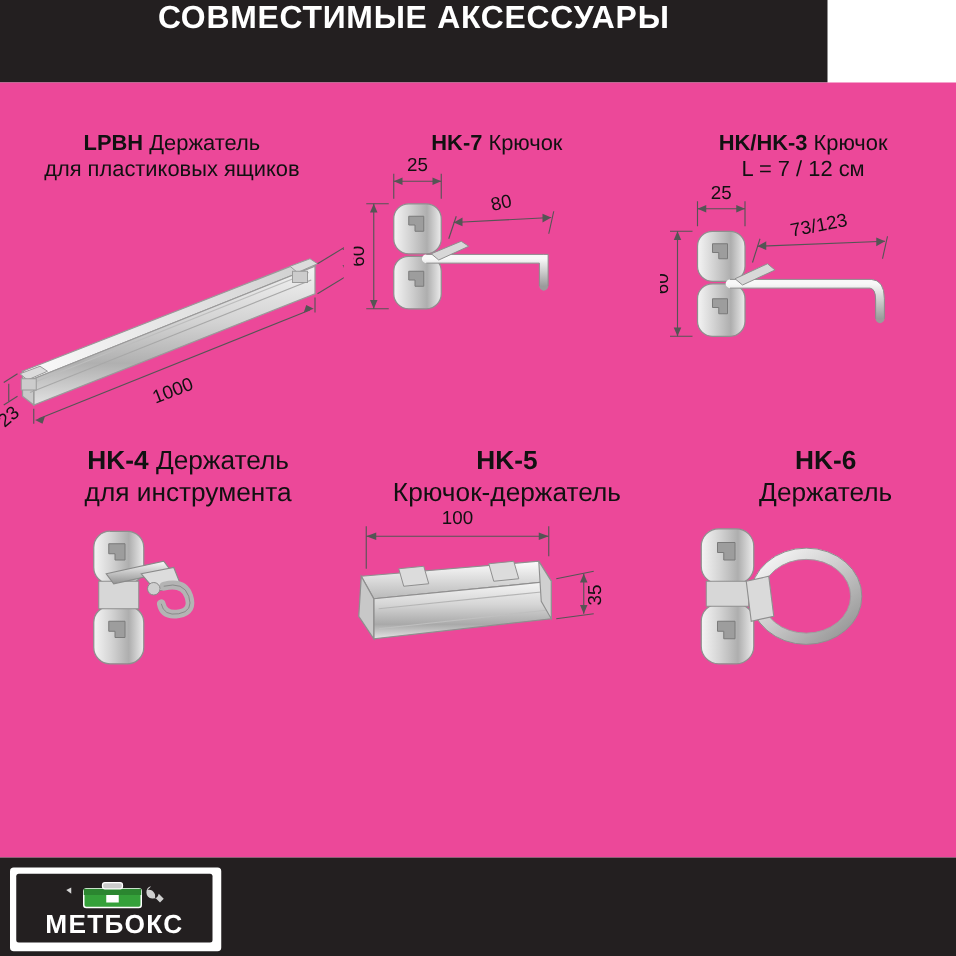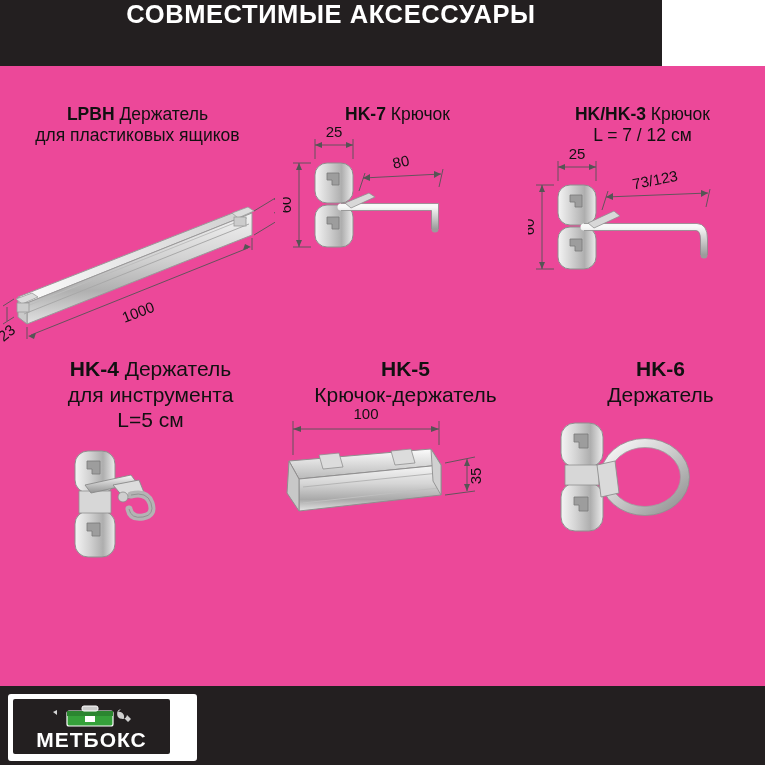--- a/index.html
+++ b/index.html
@@ -99,21 +99,20 @@
   .logo-box {
     position: absolute;
     left: 8px;
     top: 8px;
     width: 165px;
     height: 63px;
     background: #ffffff;
     border: 2px solid #ffffff;
     border-radius: 3px;
     overflow: hidden;
-    padding-left: 20px;
   }
   .logo-inner {
     position: absolute;
     left: 3px; top: 3px;
     width: 157px; height: 55px;
     background: #231f20;
     border-radius: 2px;
   }
   .logo-text {
     position: absolute;
@@ -354,21 +353,20 @@
 
     <div class="row row-2">
 
       <div class="cell">
         <div class="cap cap-big">
           <span class="cap-line">
             <span class="code">HK-4</span>
             <span>Держатель</span>
           </span>
           <span class="cap-line">для инструмента</span>
-          <span class="cap-line">L=5 см</span>
         </div>
         <div class="art">
           <svg width="230" height="175" viewBox="0 0 230 175">
             <defs>
               <linearGradient id="plate4" x1="0" y1="0" x2="1" y2="0">
                 <stop offset="0%" stop-color="#f4f4f4"></stop>
                 <stop offset="35%" stop-color="#d4d4d4"></stop>
                 <stop offset="70%" stop-color="#aeaeae"></stop>
                 <stop offset="100%" stop-color="#ececec"></stop>
               </linearGradient>

